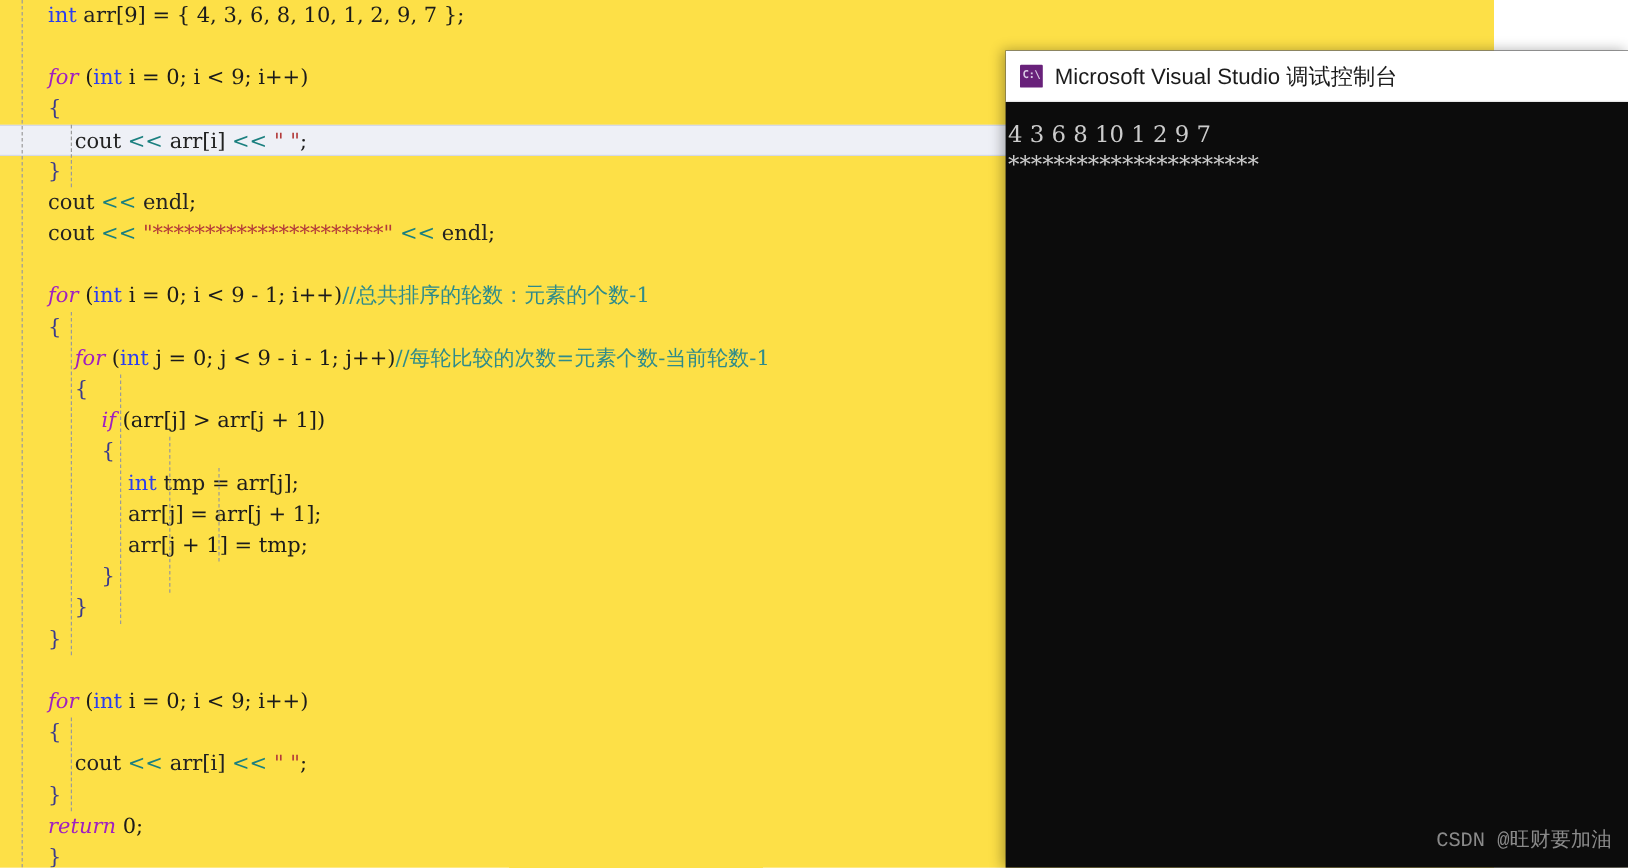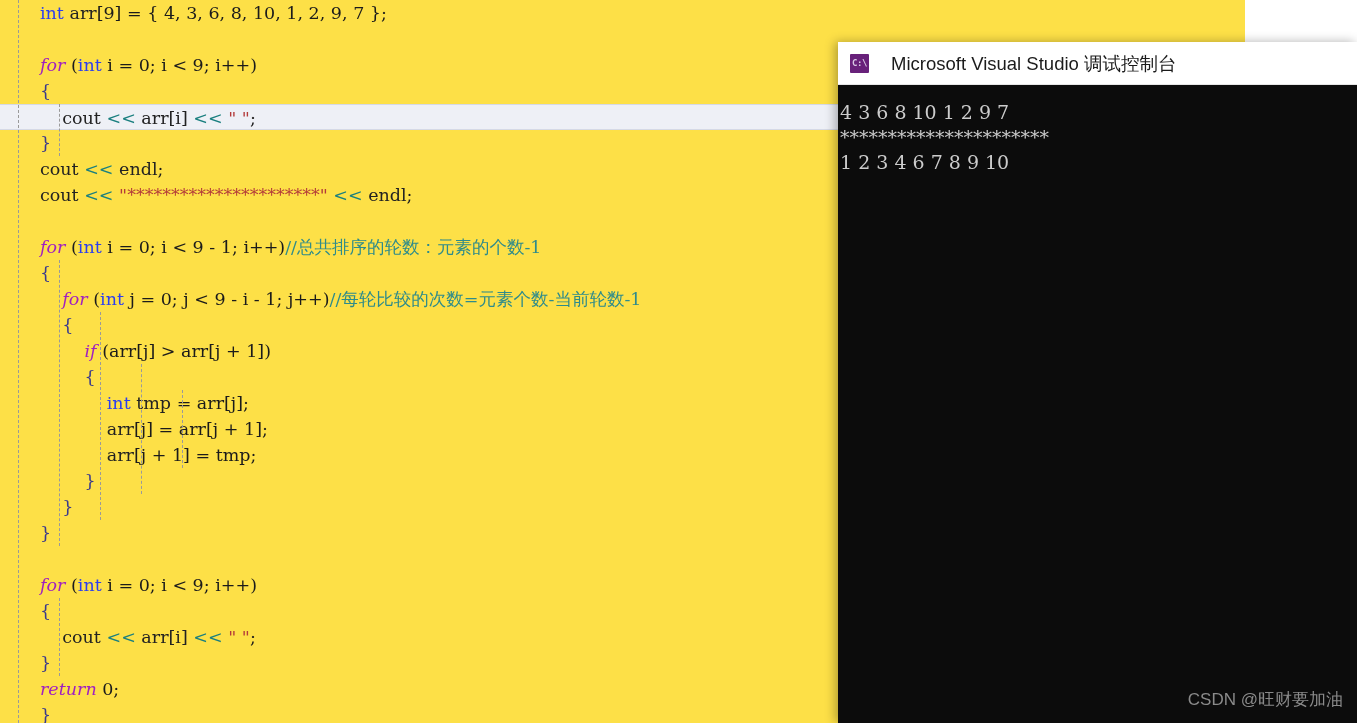--- a/index.html
+++ b/index.html
@@ -108,38 +108,37 @@
     font-size: 9px;
     font-weight: bold;
     letter-spacing: -0.5px;
     line-height: 1;
   }
   #console-title-text {
     font-family: "Liberation Sans", sans-serif;
     font-size: 18.5px;
     color: #1b1b1b;
     white-space: nowrap;
-    margin-left: 12px;
   }
   #console-body {
     padding: 15px 0 0 2px;
     font-family: "DejaVu Serif", "Liberation Serif", serif;
     font-size: 19px;
     line-height: 25px;
     color: #cccccc;
     white-space: pre;
     overflow: hidden;
   }
   #console-body div { height: 25px; }
 
   #watermark {
     position: absolute;
     right: 14px;
     bottom: 12px;
-    font-family: Liberation Sans, sans-serif;
+    font-family: Liberation Mono, monospace;
     font-size: 17px;
     color: #8a8a8a;
     white-space: nowrap;
   }
 </style>
 </head>
 <body>
 
 <div id="editor">
   <div class="code-area" id="code-area"><div class="ln"><span class="type">int</span><span class="id"> arr</span><span class="op">[9] = { 4, 3, 6, 8, 10, 1, 2, 9, 7 };</span></div><div class="ln">&nbsp;</div><div class="ln"><span class="kw">for</span><span class="op"> (</span><span class="type">int</span><span class="op"> i = 0; i &lt; 9; i++)</span></div><div class="ln"><span class="brace">{</span></div><div class="ln current"><span class="id">    cout </span><span class="shift">&lt;&lt;</span><span class="id"> arr[i] </span><span class="shift">&lt;&lt;</span><span class="strq"> " "</span><span class="op">;</span></div><div class="ln"><span class="brace">}</span></div><div class="ln"><span class="id">cout </span><span class="shift">&lt;&lt;</span><span class="id"> endl</span><span class="op">;</span></div><div class="ln"><span class="id">cout </span><span class="shift">&lt;&lt;</span><span class="strq"> "**********************"</span><span class="shift"> &lt;&lt;</span><span class="id"> endl</span><span class="op">;</span></div><div class="ln">&nbsp;</div><div class="ln"><span class="kw">for</span><span class="op"> (</span><span class="type">int</span><span class="op"> i = 0; i &lt; 9 - 1; i++)</span><span class="cmt">//总共排序的轮数：元素的个数-1</span></div><div class="ln"><span class="brace">{</span></div><div class="ln"><span class="op">    </span><span class="kw">for</span><span class="op"> (</span><span class="type">int</span><span class="op"> j = 0; j &lt; 9 - i - 1; j++)</span><span class="cmt">//每轮比较的次数=元素个数-当前轮数-1</span></div><div class="ln"><span class="brace">    {</span></div><div class="ln"><span class="op">        </span><span class="kw">if</span><span class="op"> (arr[j] &gt; arr[j + 1])</span></div><div class="ln"><span class="brace">        {</span></div><div class="ln"><span class="op">            </span><span class="type">int</span><span class="id"> tmp</span><span class="op"> = arr[j];</span></div><div class="ln"><span class="id">            arr</span><span class="op">[j] = arr[j + 1];</span></div><div class="ln"><span class="id">            arr</span><span class="op">[j + 1] = tmp;</span></div><div class="ln"><span class="brace">        }</span></div><div class="ln"><span class="brace">    }</span></div><div class="ln"><span class="brace">}</span></div><div class="ln">&nbsp;</div><div class="ln"><span class="kw">for</span><span class="op"> (</span><span class="type">int</span><span class="op"> i = 0; i &lt; 9; i++)</span></div><div class="ln"><span class="brace">{</span></div><div class="ln"><span class="id">    cout </span><span class="shift">&lt;&lt;</span><span class="id"> arr[i] </span><span class="shift">&lt;&lt;</span><span class="strq"> " "</span><span class="op">;</span></div><div class="ln"><span class="brace">}</span></div><div class="ln"><span class="kw">return</span><span class="op"> 0;</span></div><div class="ln"><span class="brace">}</span></div></div>
@@ -152,15 +151,15 @@
     <div class="guide" style="left: 59px; top: 598px; height: 78px;"></div>
   </div>
 
 <div id="console-window">
   <div id="console-titlebar">
     <div id="console-icon">
       <span>C:\</span>
     </div>
     <div id="console-title-text">Microsoft Visual Studio 调试控制台</div>
   </div>
-  <div id="console-body"><div>4 3 6 8 10 1 2 9 7 </div><div>**********************</div><div>1 2 3 4 6 7 8 9 10 </div></div>
+  <div id="console-body"><div>4 3 6 8 10 1 2 9 7 </div><div>**********************</div></div>
   <div id="watermark">CSDN @旺财要加油</div>
 </div>
 
 </body></html>

